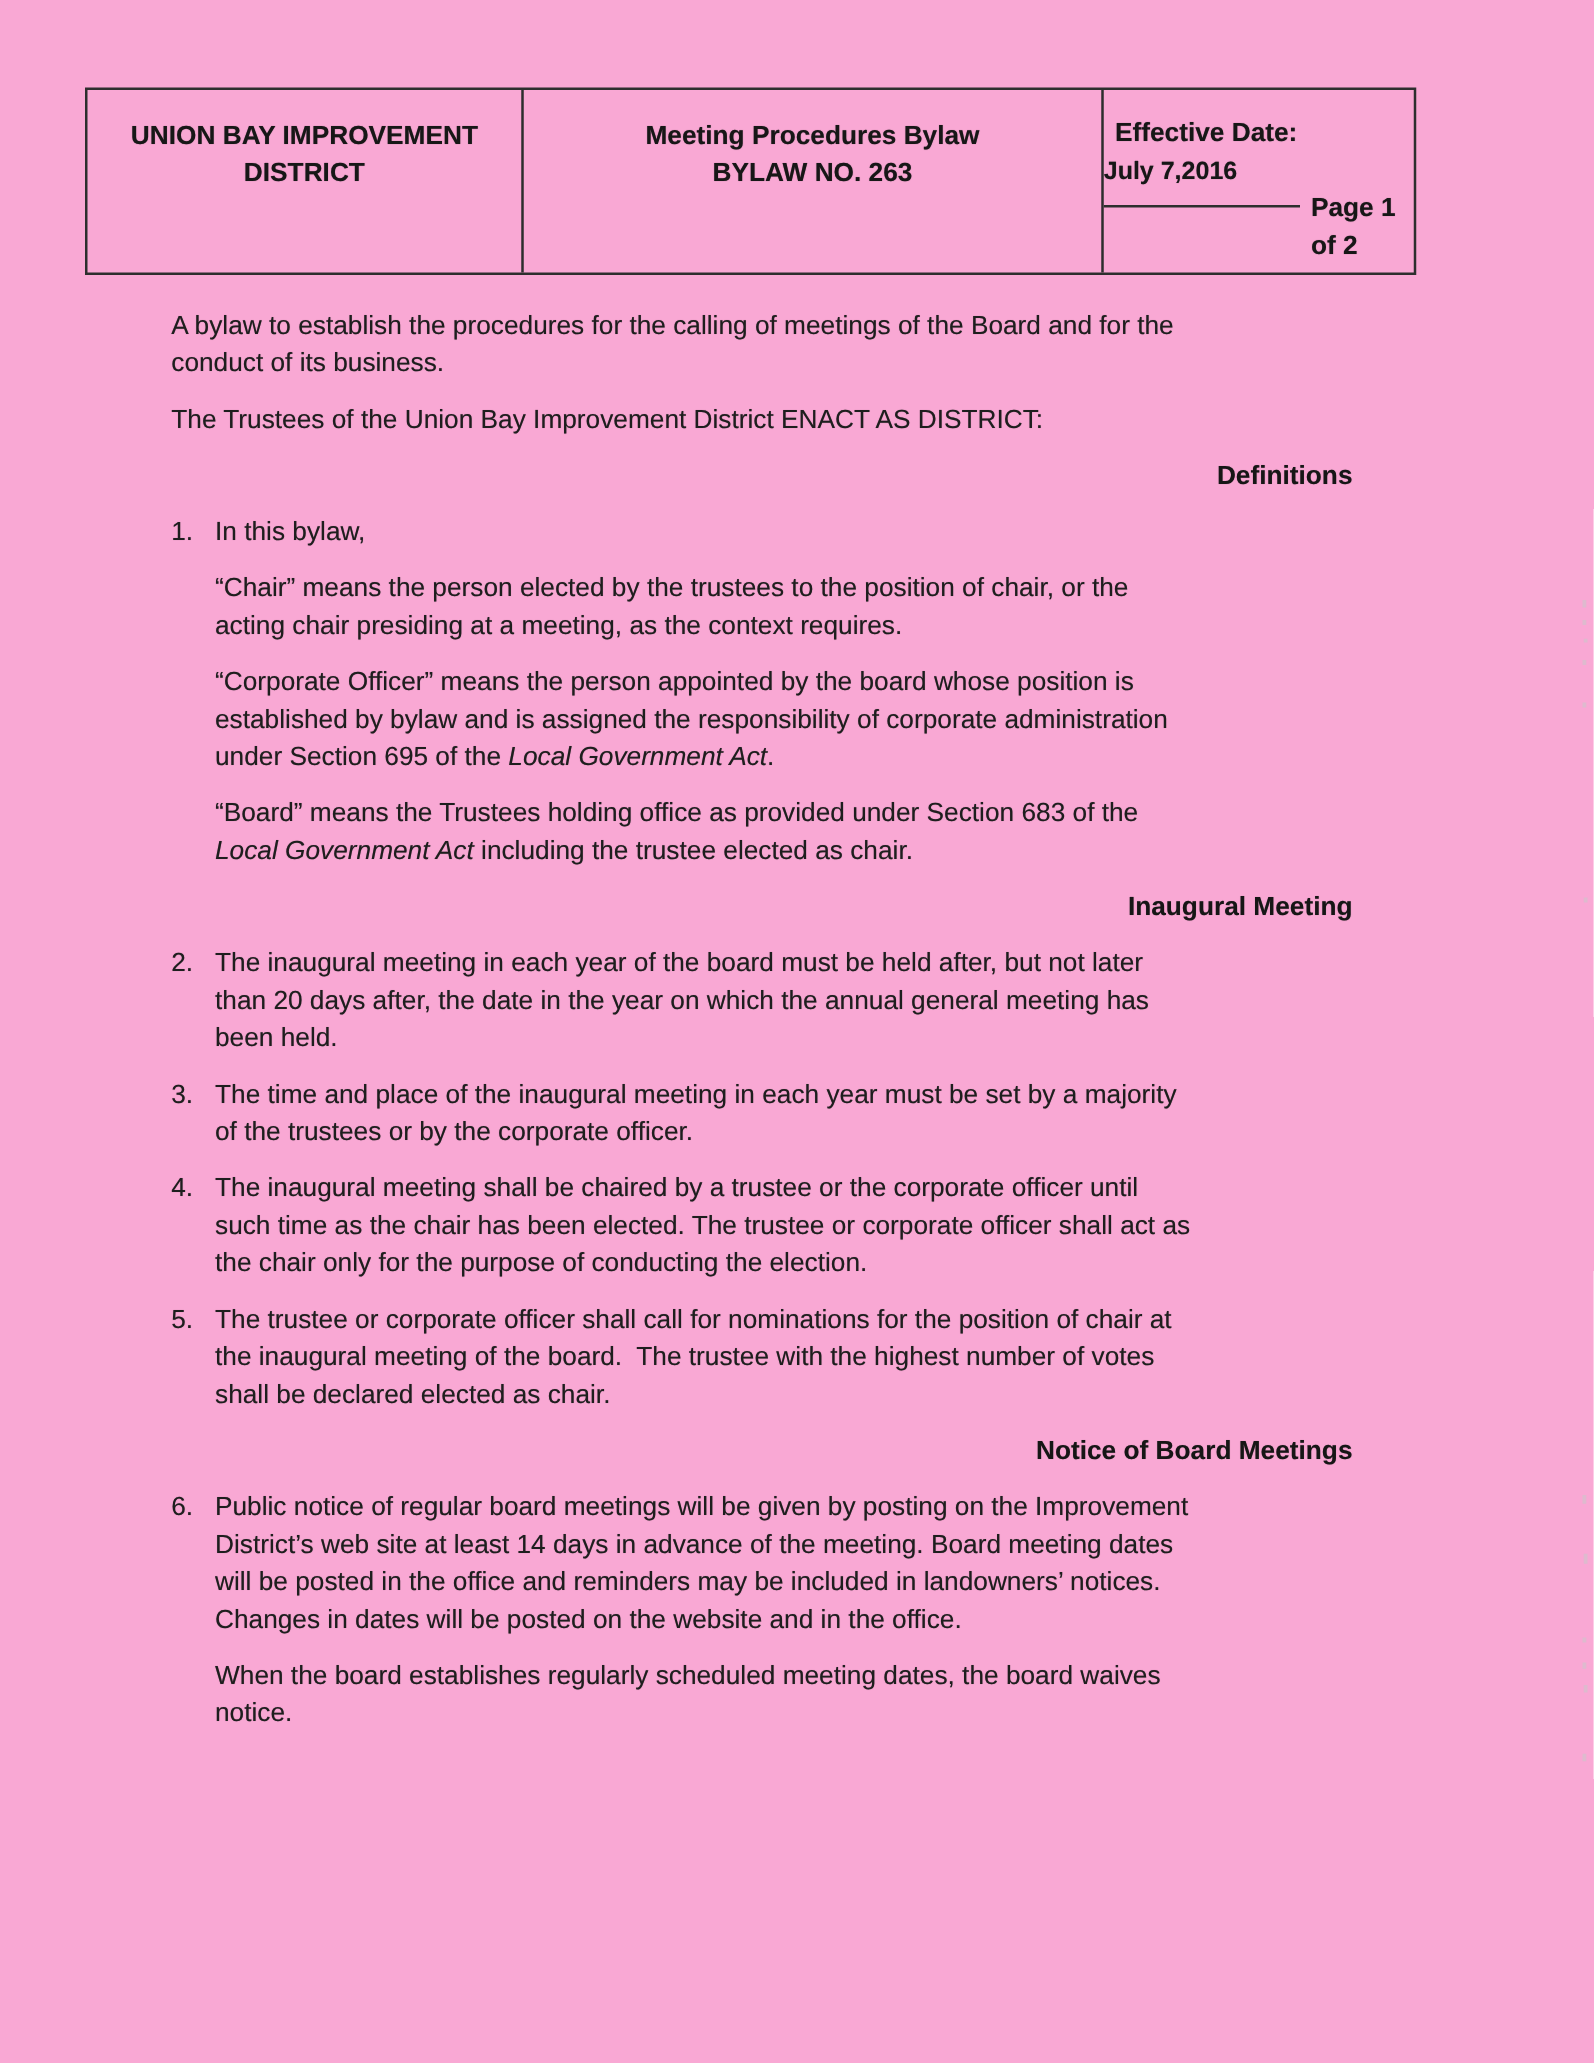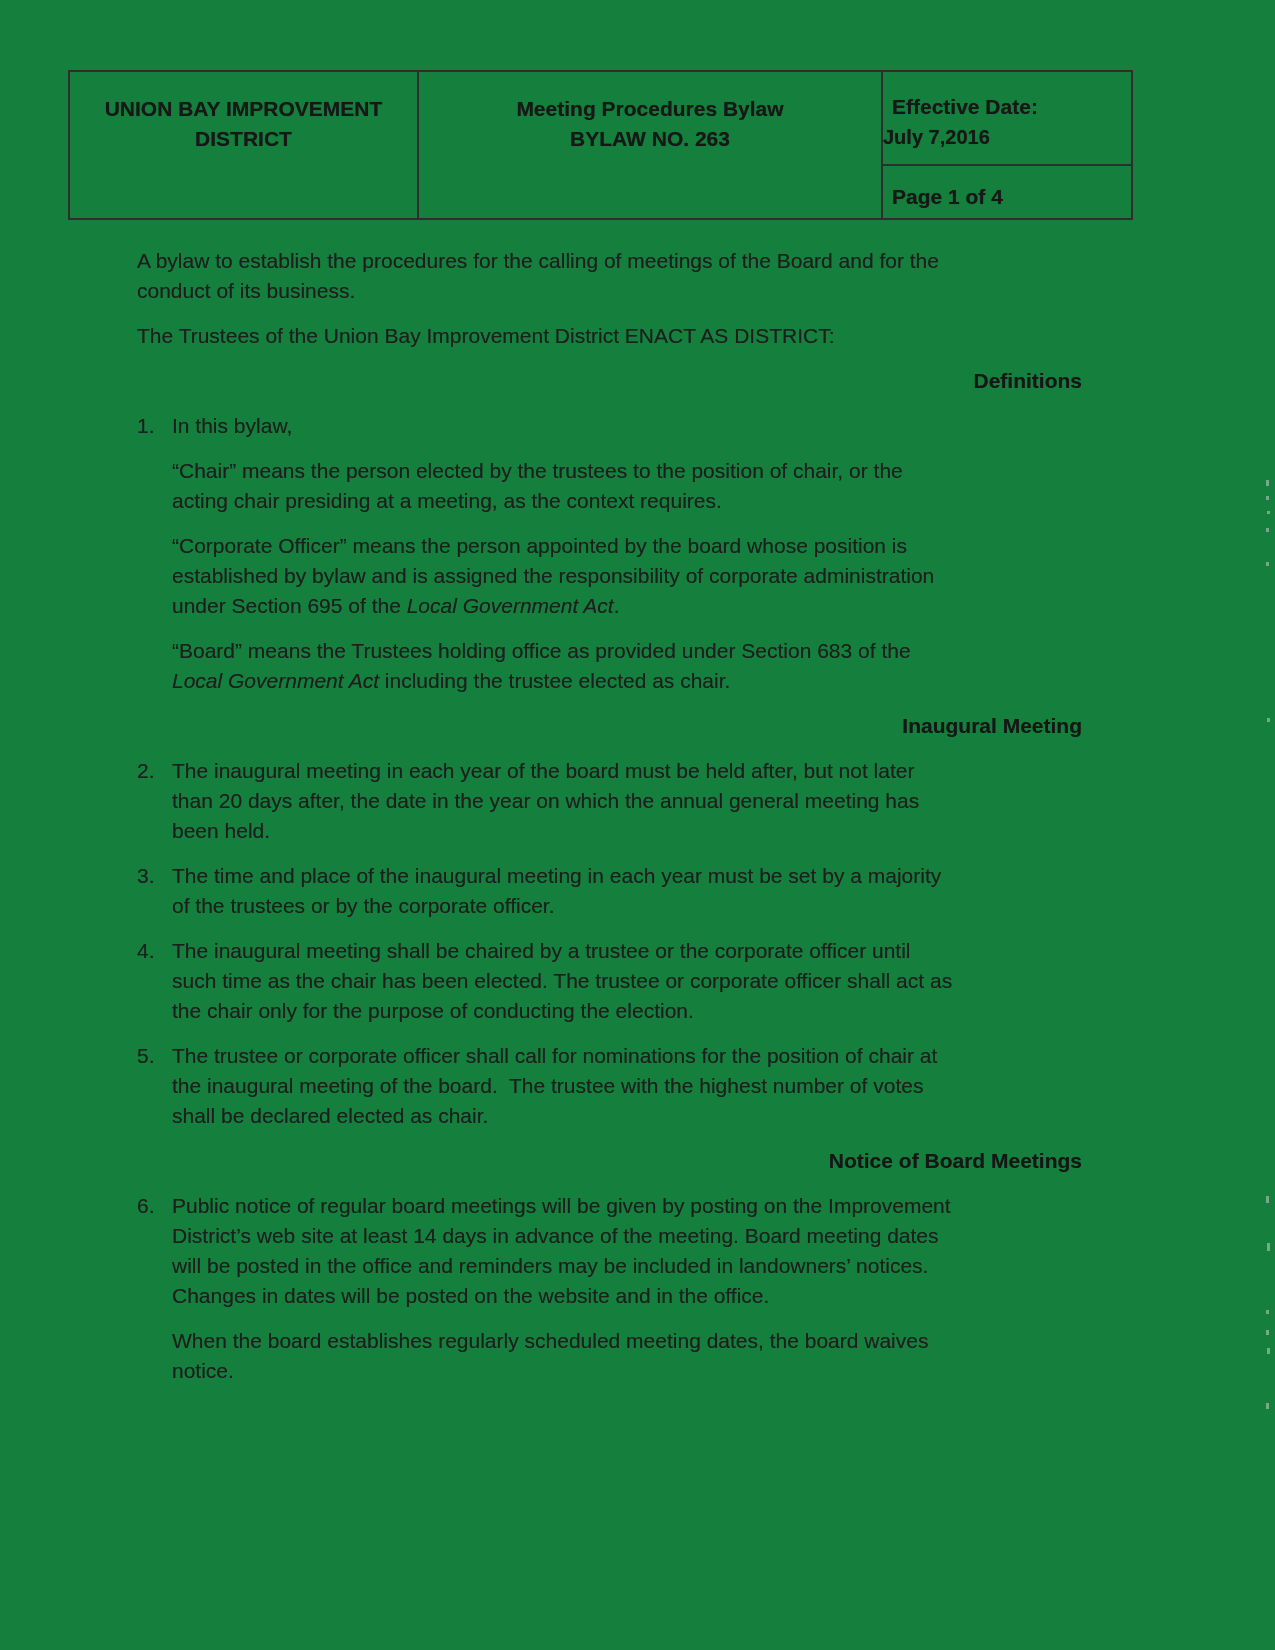--- a/index.html
+++ b/index.html
@@ -4,21 +4,21 @@
 <style>
   html, body {
     margin: 0;
     padding: 0;
     background: #ffffff;
   }
   .page {
     position: relative;
     width: 1275px;
     height: 1650px;
-    background: #15803d;
+    background: #f9a8d4;
     font-family: "Liberation Sans", "DejaVu Sans", sans-serif;
     color: #1e1e1e;
     overflow: hidden;
   }
   .doc-text {
     font-size: 21px;
     line-height: 30px;
     text-shadow: 0 0 0.6px rgba(20,20,20,0.45);
   }
   
@@ -41,21 +41,21 @@
     line-height: 30px;
     text-shadow: 0 0 0.7px rgba(10,10,10,0.5);
   }
   .cell-org, .cell-title {
     border-right: 2px solid #2e2e2e;
     text-align: center;
     padding-top: 22px;
   }
   .cell-meta {
     display: flex;
-    flex-direction: column;
+    flex-direction: row;
   }
   .meta-top {
     box-sizing: border-box;
     height: 94px;
     border-bottom: 2px solid #2e2e2e;
     padding-top: 20px;
   }
   .eff-label {
     padding-left: 9px;
     text-align: left;
@@ -124,21 +124,21 @@
     </div>
     <div class="header-cell cell-title">
       <div>Meeting Procedures Bylaw</div>
       <div>BYLAW NO. 263</div>
     </div>
     <div class="header-cell cell-meta">
       <div class="meta-top">
         <div class="eff-label">Effective Date:</div>
         <div class="eff-value">July 7,2016</div>
       </div>
-      <div class="meta-bottom">Page 1 of 4</div>
+      <div class="meta-bottom">Page 1 of 2</div>
     </div>
   </div>
 
   <div class="doc-body doc-text">
 
     <p>A bylaw to establish the procedures for the calling of meetings of the Board and for the
 conduct of its business.</p>
 
     <p>The Trustees of the Union Bay Improvement District ENACT AS DISTRICT:</p>
 

